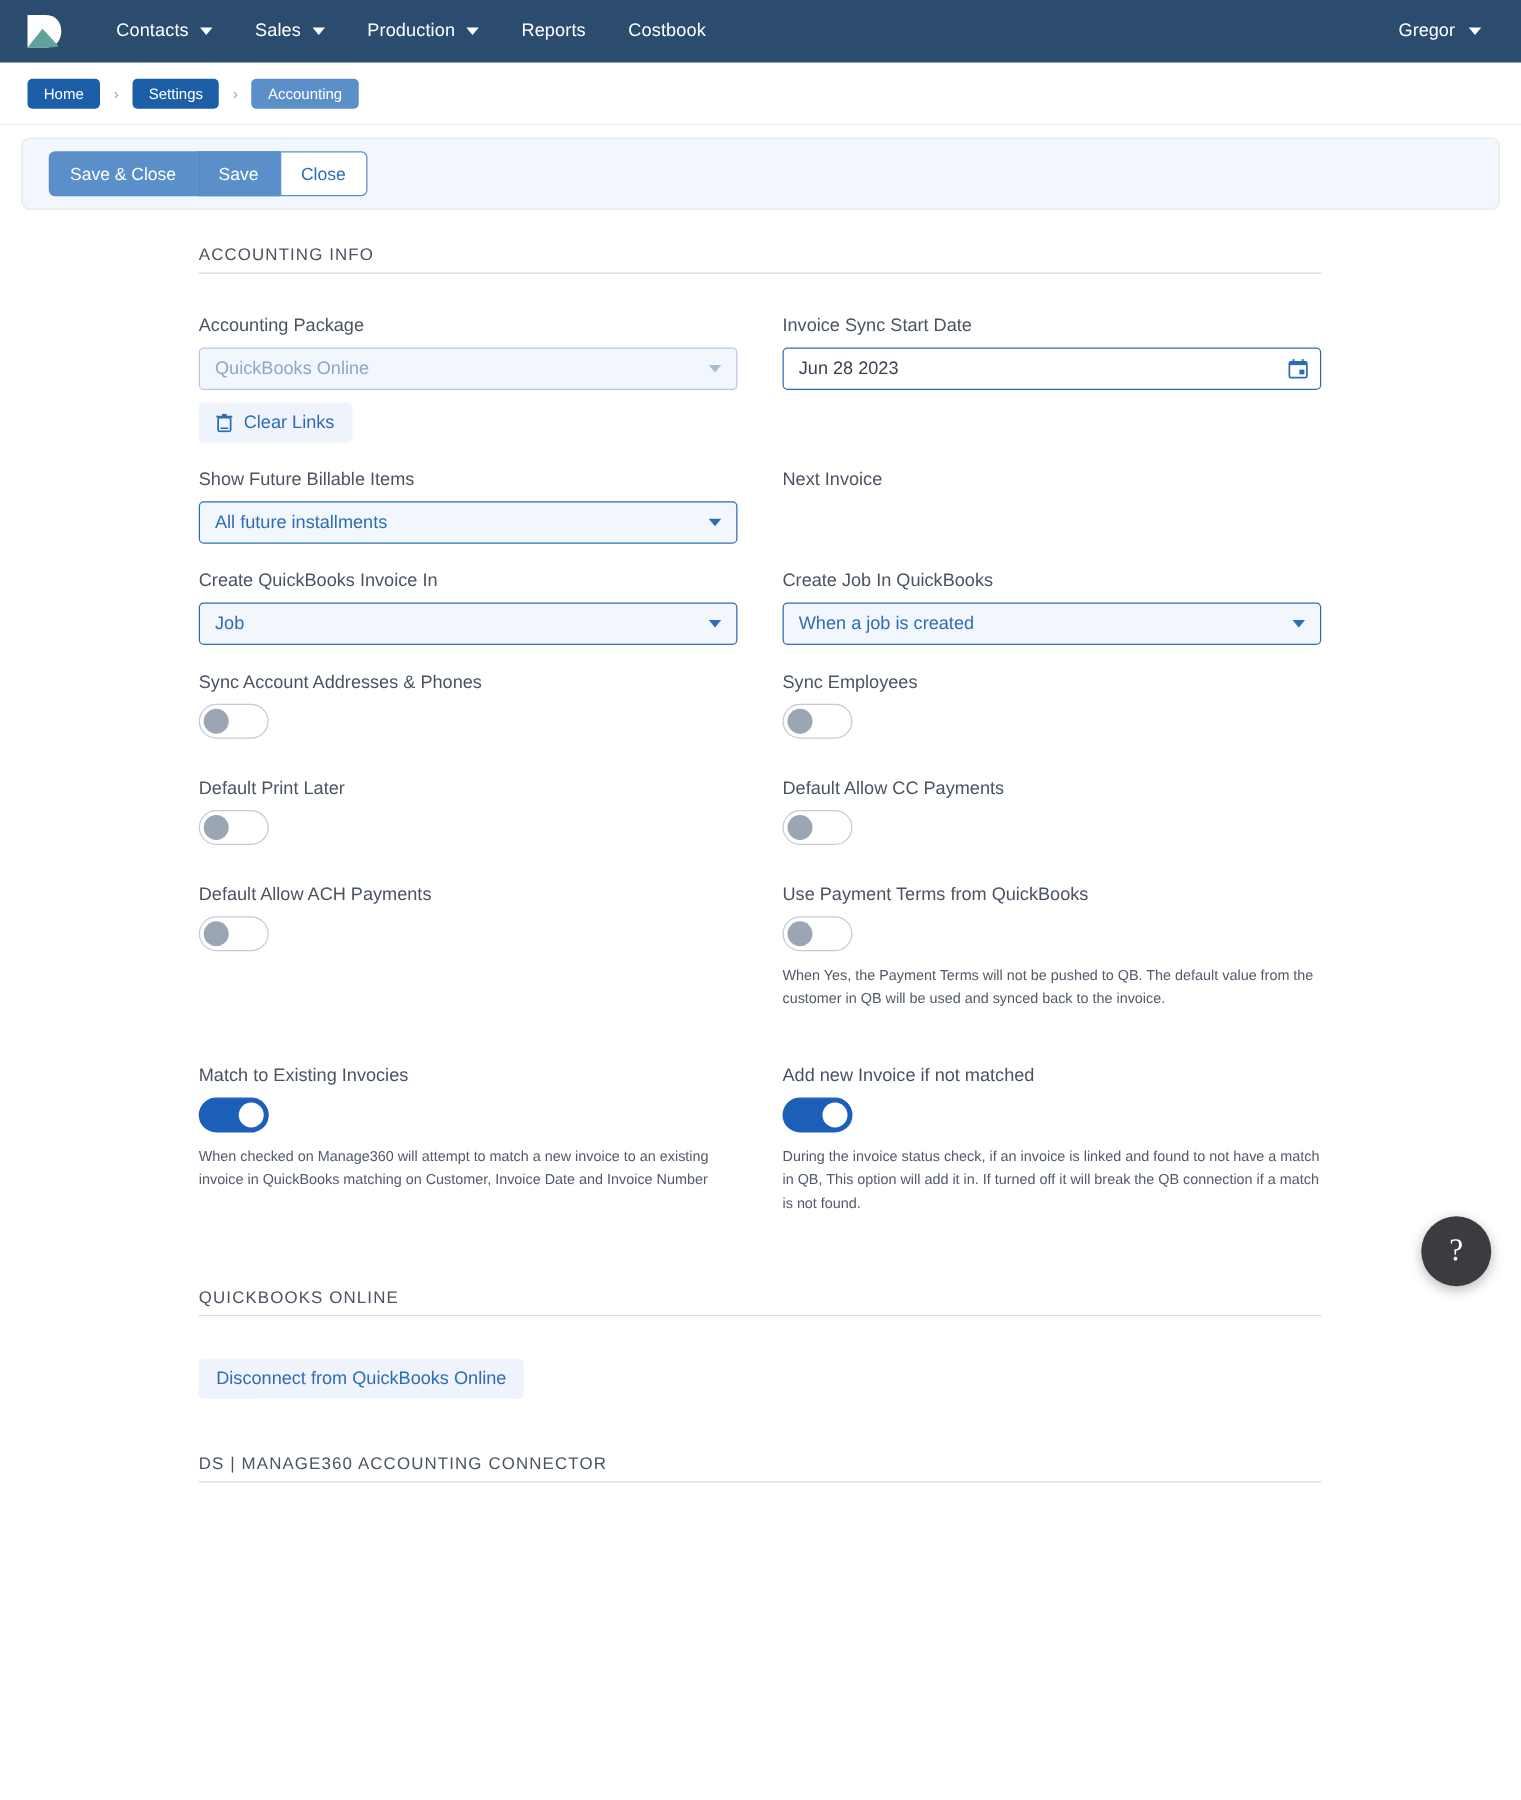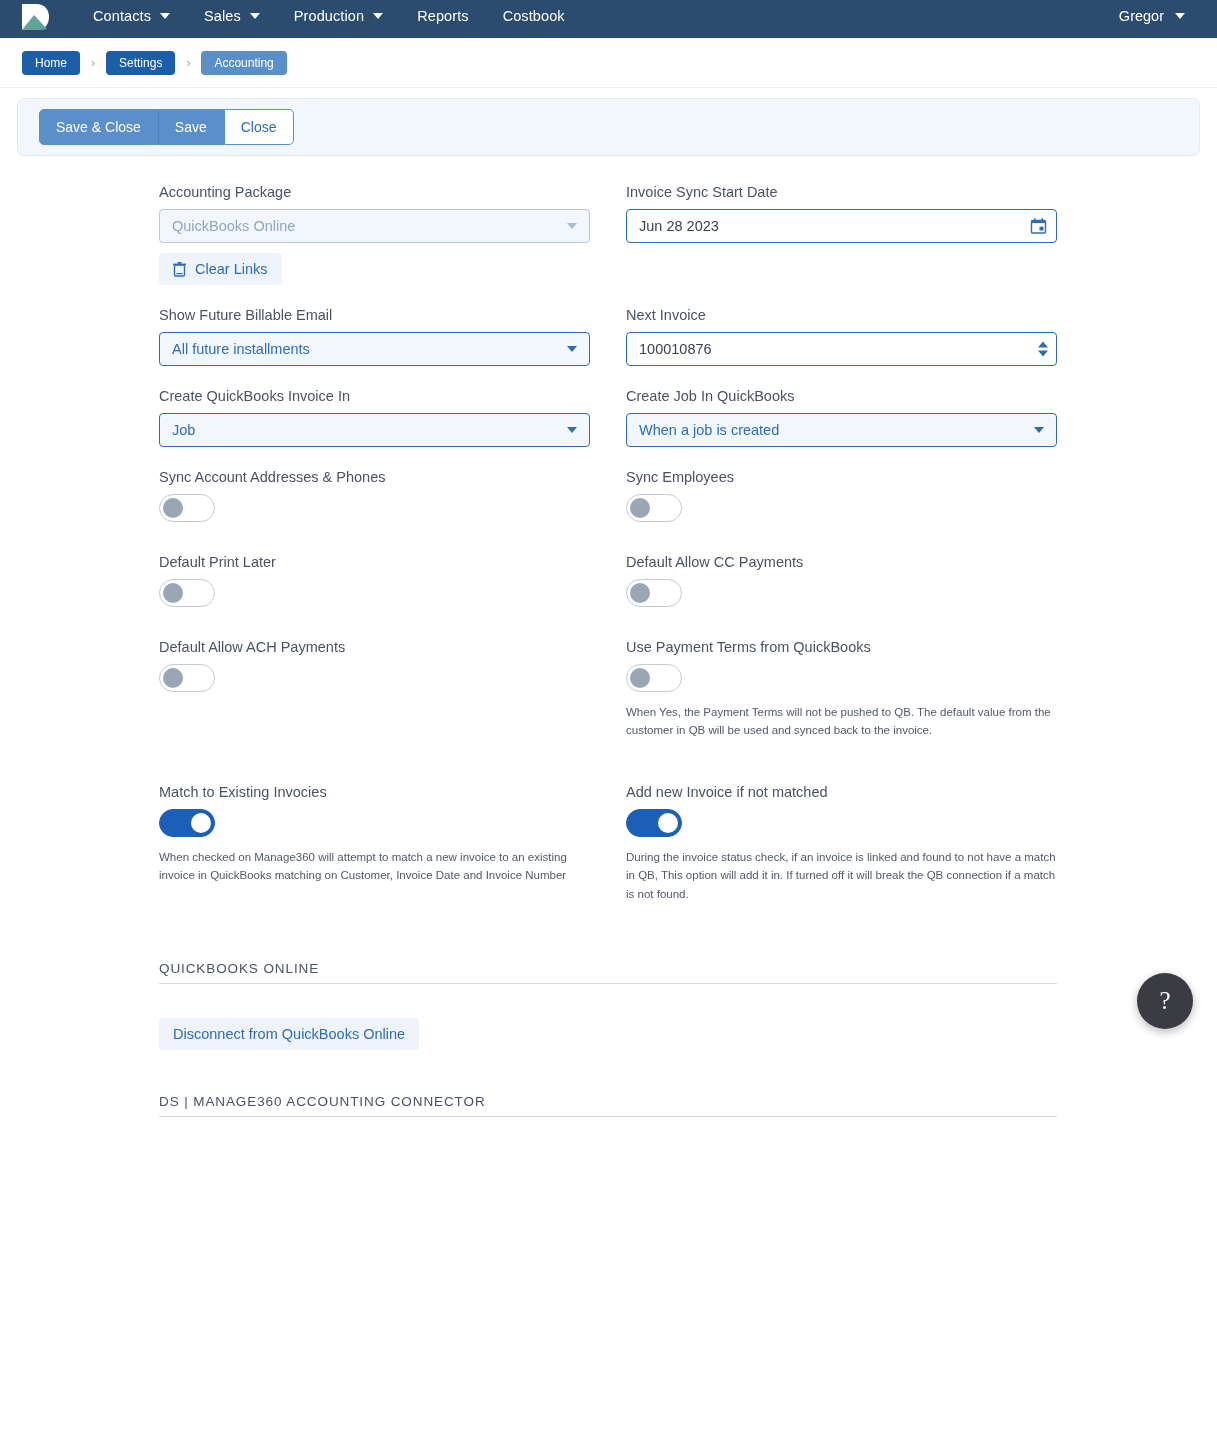--- a/index.html
+++ b/index.html
@@ -8,24 +8,24 @@
     width: 1217px;
     min-height: 1440px;
     background: #ffffff;
     font-family: "Liberation Sans", sans-serif;
     color: #3b4351;
     -webkit-font-smoothing: antialiased;
   }
 
   
   .topnav {
-    height: 38px;
+    height: 50px;
     background: #2b4c6f;
     display: flex;
-    align-items: flex-start;
+    align-items: center;
     padding: 0 18px;
     position: relative;
   }
   .logo {
     width: 34px; height: 34px;
     margin-right: 24px;
     flex: 0 0 auto;
     display: block;
   }
   .nav-items { display: flex; align-items: center; gap: 0; }
@@ -324,20 +324,21 @@
         <button class="tb-btn">Save &amp; Close</button>
         <button class="tb-btn mid">Save</button>
         <button class="tb-btn ghost">Close</button>
       </div>
     </div>
   </div>
 
   <div class="content">
 
     <div class="section">
+      <div class="section-title">ACCOUNTING INFO</div>
 
       <div class="row">
         <div class="col">
           <div class="field">
             <label class="flabel">Accounting Package</label>
             <div class="select disabled">
               <span>QuickBooks Online</span>
               <span class="sel-caret"></span>
             </div>
             <div style="margin-top:10px;">
@@ -368,37 +369,30 @@
                 </svg>
               </span>
             </div>
           </div>
         </div>
       </div>
 
       <div class="row">
         <div class="col">
           <div class="field">
-            <label class="flabel">Show Future Billable Email</label>
+            <label class="flabel">Show Future Billable Items</label>
             <div class="select">
               <span>All future installments</span>
               <span class="sel-caret"></span>
             </div>
           </div>
         </div>
         <div class="col">
           <div class="field">
             <label class="flabel">Next Invoice</label>
-            <div class="textinput">
-              <span>100010876</span>
-              <span class="spinner">
-                <span class="spin-up"></span>
-                <span class="spin-dn"></span>
-              </span>
-            </div>
           </div>
         </div>
       </div>
 
       <div class="row">
         <div class="col">
           <div class="field">
             <label class="flabel">Create QuickBooks Invoice In</label>
             <div class="select">
               <span>Job</span>

